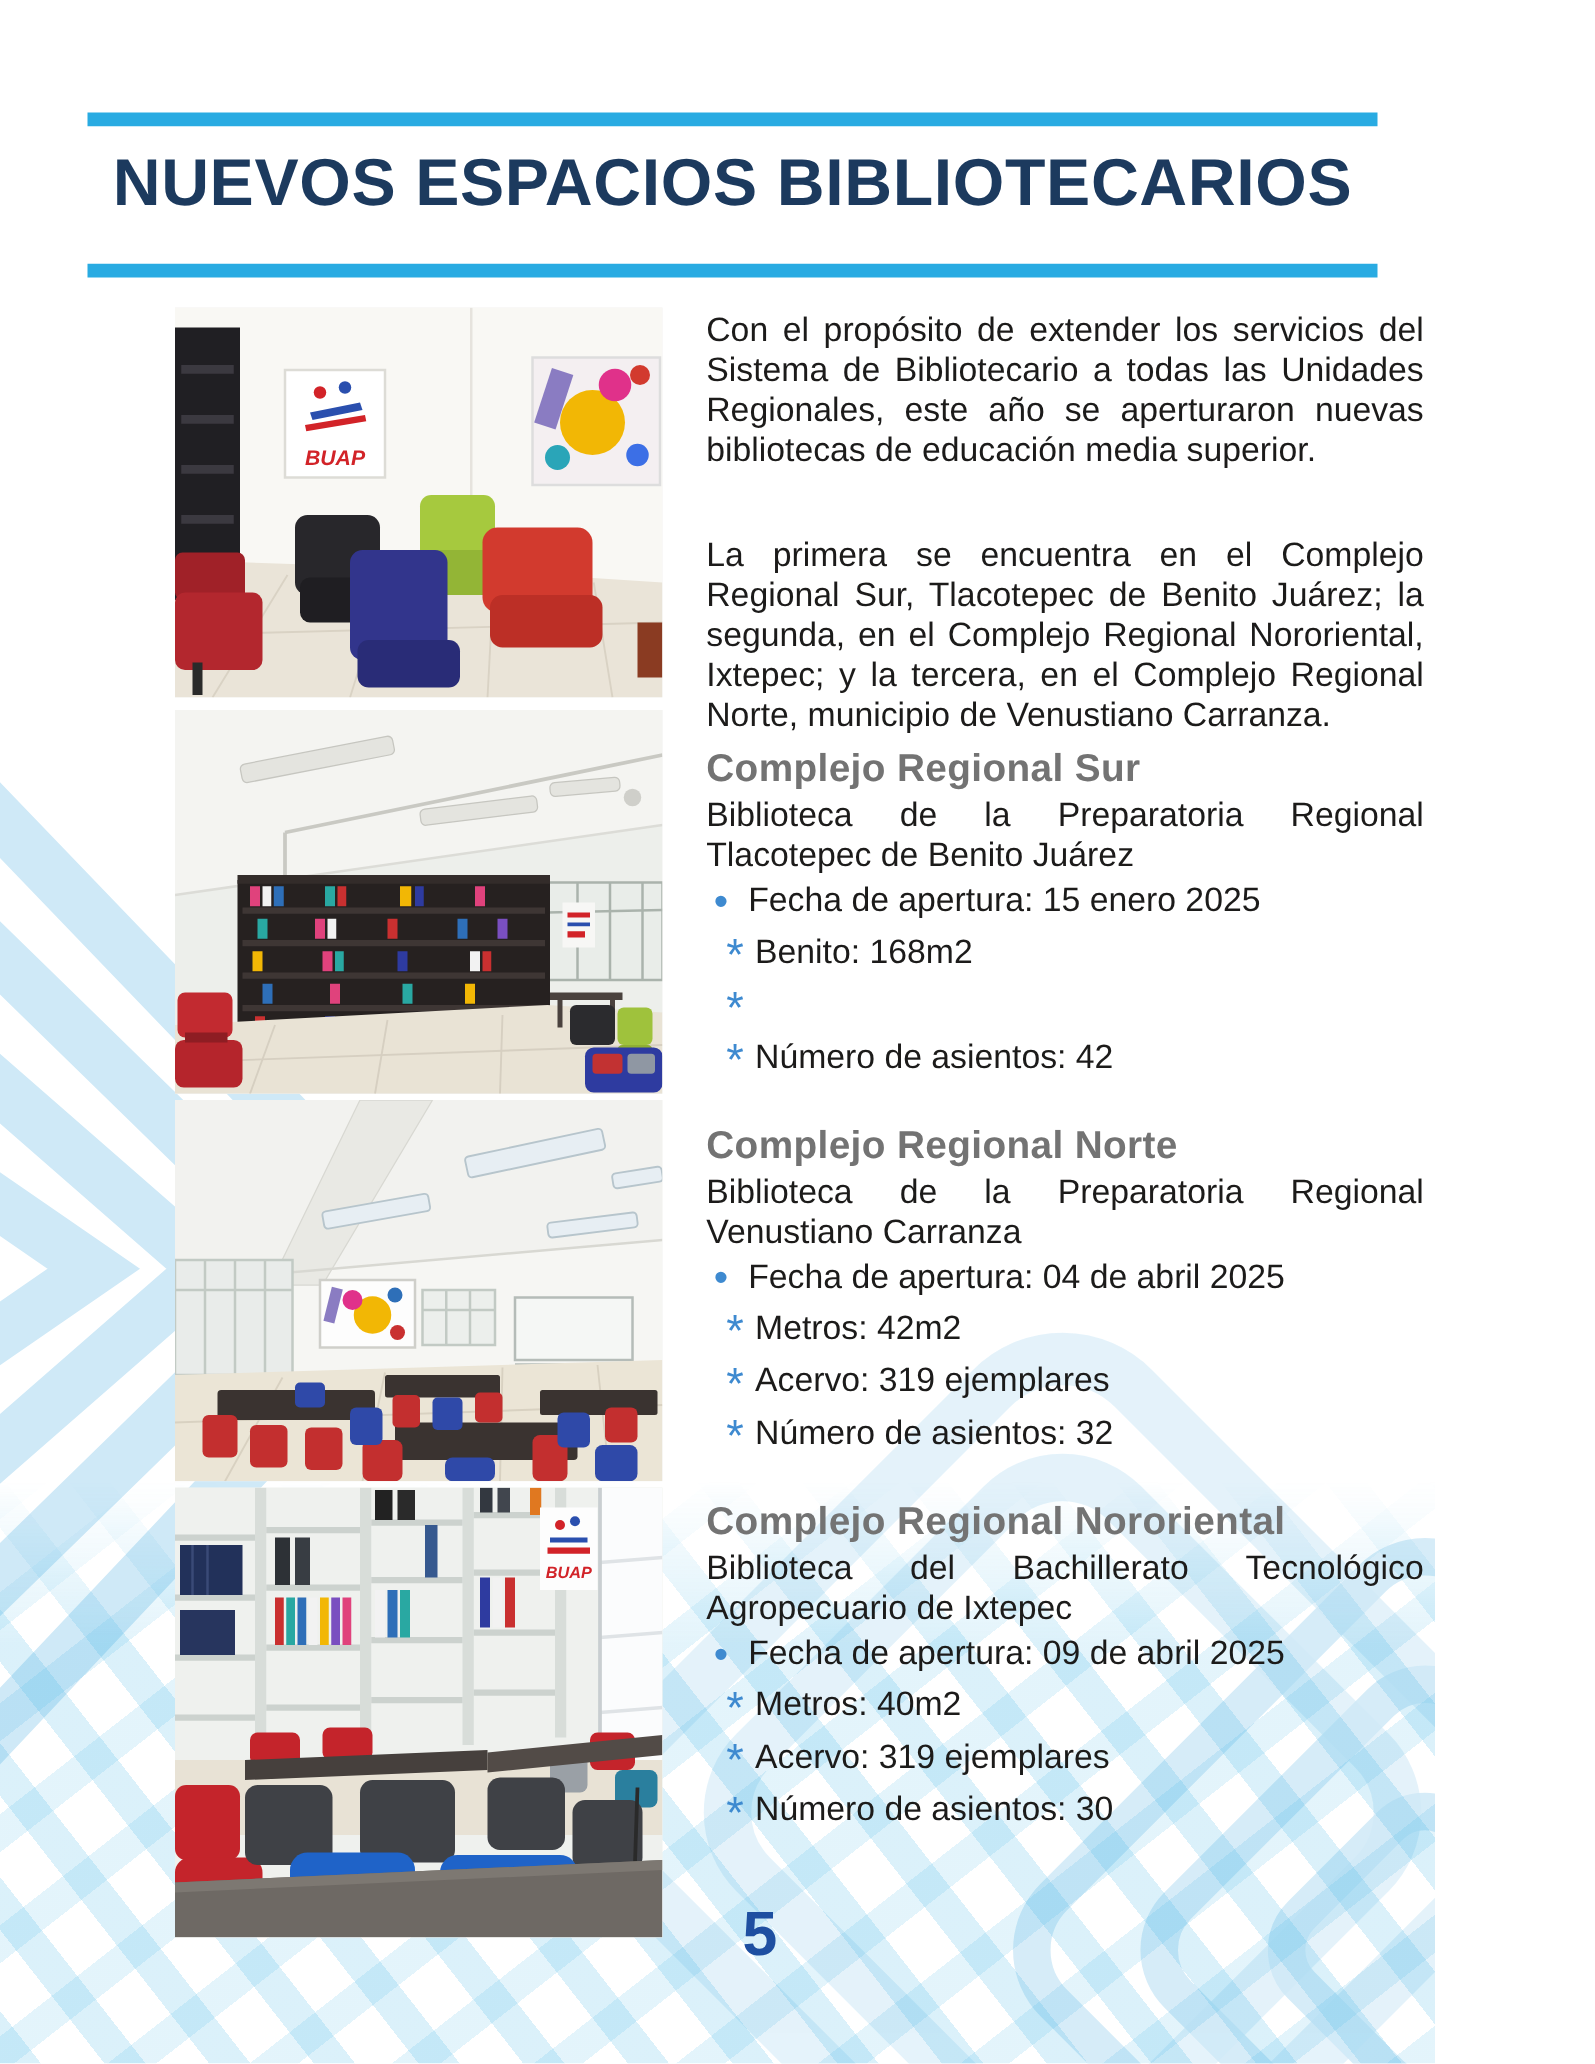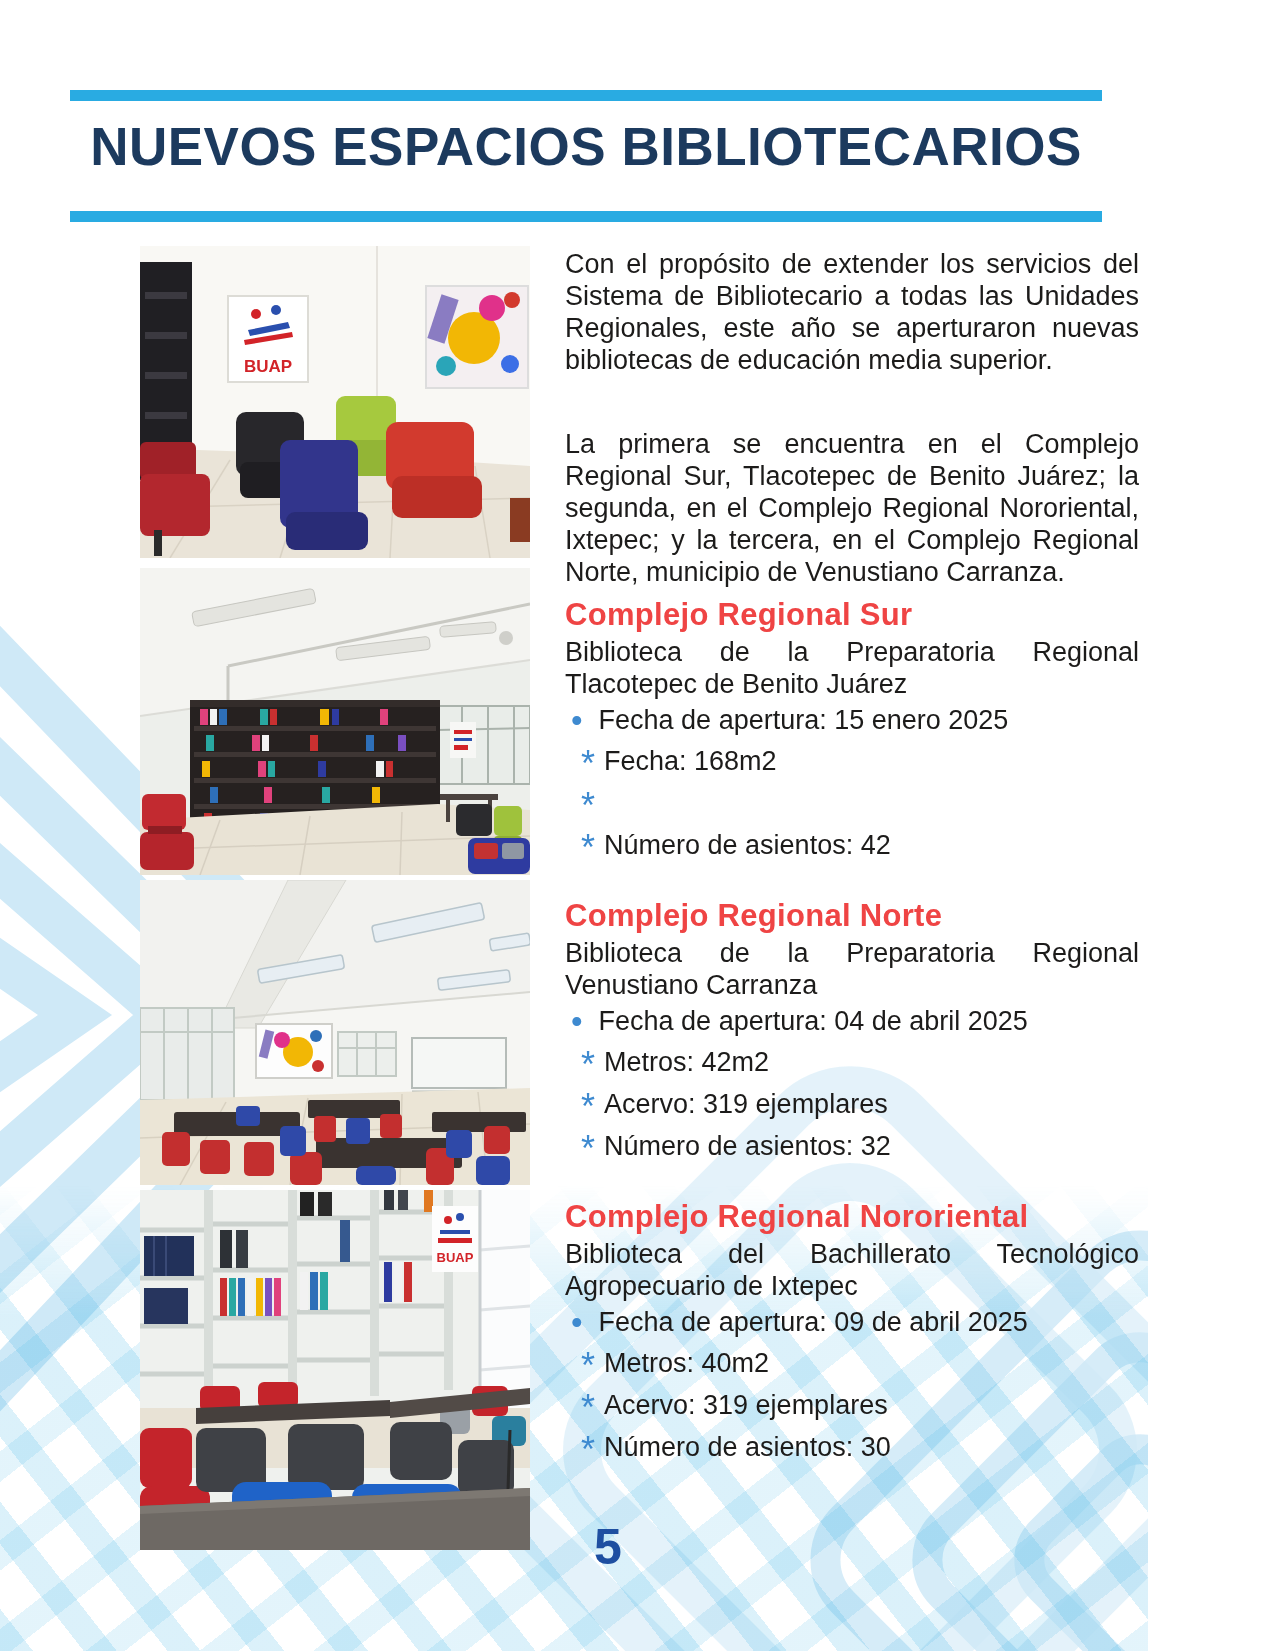--- a/index.html
+++ b/index.html
@@ -23,34 +23,34 @@
   
   .rule { position: absolute; left: 70px; width: 1032px; height: 11px; background: #29abe2; z-index: 2; }
   .rule-top { top: 90px; }
   .rule-bottom { top: 211px; }
   .page-title {
     position: absolute; left: 70px; top: 116px; width: 1032px;
     text-align: center; font-size: 53px; font-weight: bold;
     color: #1c3a5e; letter-spacing: 0.5px; z-index: 2; white-space: nowrap;
   }
   
-  .photo { position: absolute; left: 140px; width: 390px; overflow: hidden; z-index: 1; background: #f2f2f0; }
+  .photo { position: absolute; left: 140px; width: 390px; overflow: hidden; z-index: 1; background: #f2f2f0; font-style: italic; }
   .photo svg { display: block; width: 100%; height: 100%; }
   .photo1 { top: 246px;  height: 312px; }
   .photo2 { top: 568px;  height: 307px; }
   .photo3 { top: 880px;  height: 305px; }
   .photo4 { top: 1190px; height: 360px; }
   
   .text-col { position: absolute; left: 565px; top: 248px; width: 574px; z-index: 1; }
   .text-col p { font-size: 27px; line-height: 32px; text-align: justify; }
   .p1 { margin-bottom: 52px; }
   .p2 { margin-bottom: 8px; }
   .p3 { margin-bottom: 26px; }
   section { margin-bottom: 34px; }
-  section h2 { font-size: 31px; line-height: 37px; font-weight: bold; color: #ef4444; margin-bottom: 3px; letter-spacing: 0.3px; }
+  section h2 { font-size: 31px; line-height: 37px; font-weight: bold; color: #737373; margin-bottom: 3px; letter-spacing: 0.3px; }
   .subtitle { margin-bottom: 4px; }
   .line { display: flex; align-items: flex-start; font-size: 27px; line-height: 33px; }
   .bullet-line { margin: 4px 0 2px 0; }
   .detail-line { margin: 8px 0; }
   .dot { color: #3e8ad0; font-size: 33px; line-height: 33px; margin: 0 16px 0 6px; }
   .ast { color: #3e8ad0; font-size: 36px; line-height: 34px; margin: 0 9px 0 16px; position: relative; top: 2px; }
   
   .page-number {
     position: absolute; left: 594px; top: 1518px; z-index: 1;
     font-size: 50px; font-weight: bold; color: #1e4fa1;
@@ -405,21 +405,21 @@
 
     <section>
       <h2>Complejo Regional Sur</h2>
       <p class="subtitle">Biblioteca de la Preparatoria Regional Tlacotepec de Benito Juárez</p>
       <div class="line bullet-line">
         <span class="dot">•</span>
         <span>Fecha de apertura: 15 enero 2025</span>
       </div>
       <div class="line detail-line">
         <span class="ast">*</span>
-        <span>Fecha: 168m2</span>
+        <span>Benito: 168m2</span>
       </div>
       <div class="line detail-line">
         <span class="ast">*</span>
       </div>
       <div class="line detail-line">
         <span class="ast">*</span>
         <span>Número de asientos: 42</span>
       </div>
     </section>
 

